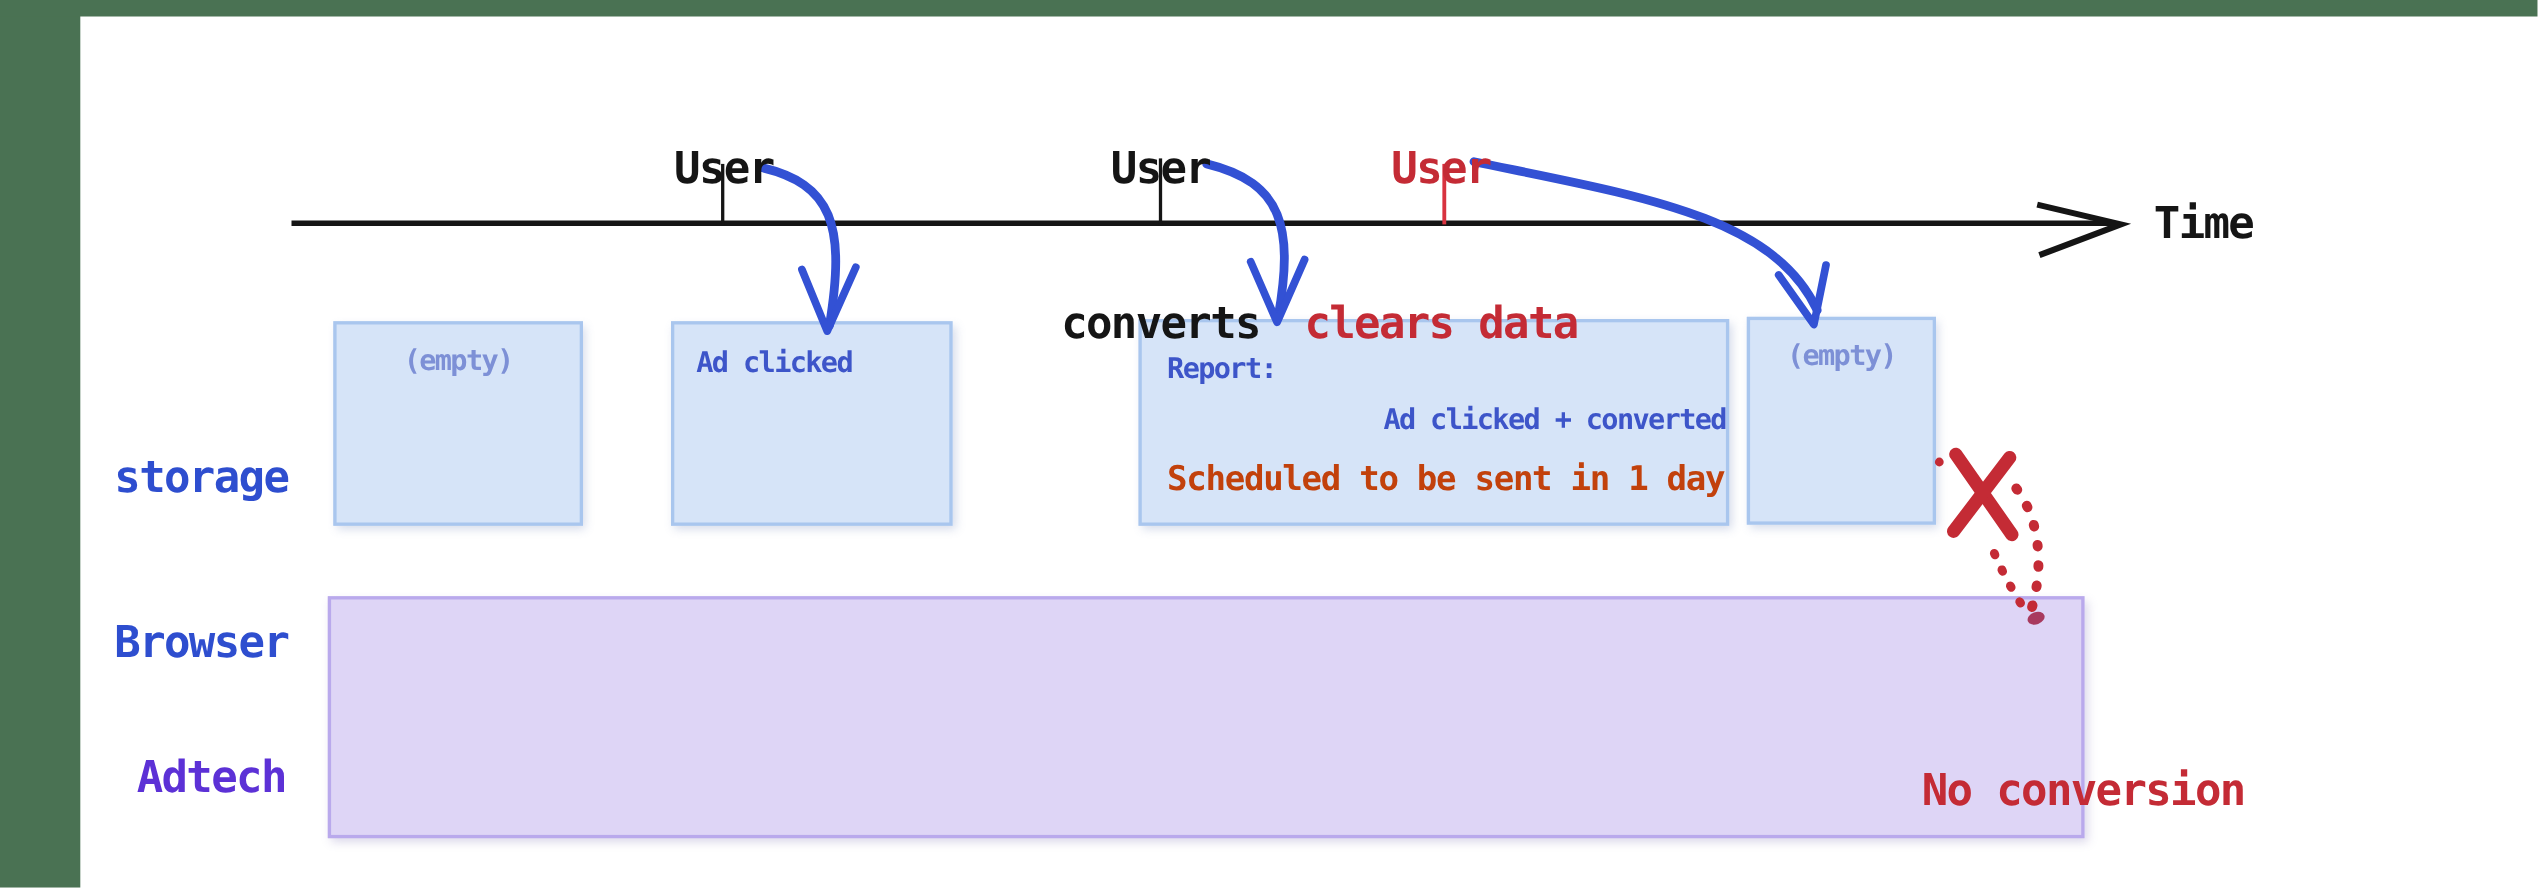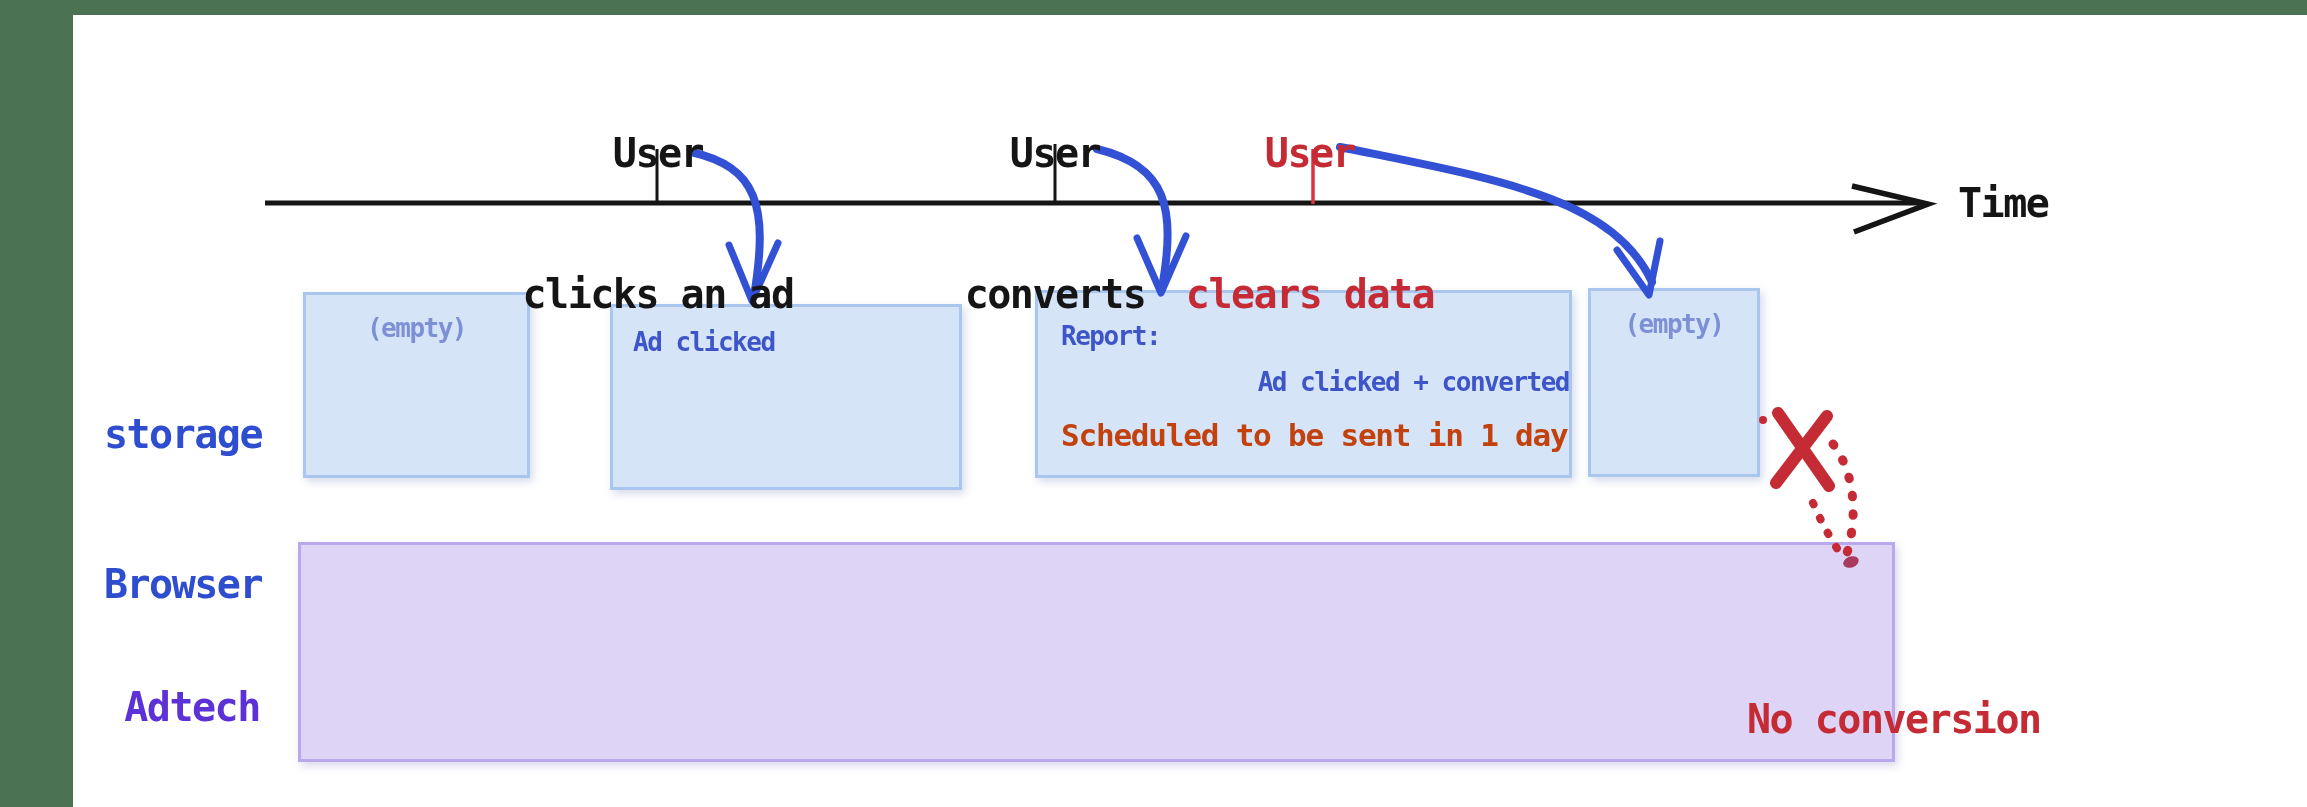--- a/index.html
+++ b/index.html
@@ -24,21 +24,21 @@
   .browser-label{left:83px;top:309px;color:#2e4ecf;}
   .adtech-label{left:92px;top:582px;color:#5c31d6;}
 
   
   .time-label{left:1958px;top:180px;color:#151515;}
 
   
   .bluebox{position:absolute;background:#d6e4f8;border:3px solid #a9c6ee;
            box-shadow:3px 4px 8px rgba(120,140,190,.30);box-sizing:border-box;}
   .box1{left:303px;top:292px;width:227px;height:186px;}
-  .box2{left:610px;top:304px;width:352px;height:186px;}
+  .box2{left:610px;top:292px;width:256px;height:186px;}
   .box3{left:1035px;top:290px;width:537px;height:188px;}
   .box4{left:1588px;top:288px;width:172px;height:189px;}
   .box-text{font-size:26px;line-height:46px;letter-spacing:-1.5px;color:#3d55c9;white-space:pre;}
   .empty-text{color:#7d90d6;text-align:center;padding-top:10px;}
   .box2 .box-text{padding:12px 0 0 20px;}
   .box3 .box-text{padding:20px 0 0 23px;}
   .box-note{font-size:31px;line-height:36px;letter-spacing:-1.2px;color:#c2410c;
             padding:12px 0 0 23px;white-space:pre;}
 
   
@@ -111,21 +111,20 @@
       <path d="M1833,444 C1853,470 1859,512 1847,553" stroke-width="9" stroke-dasharray="1.5 17"></path>
       <path d="M1813,503 C1822,524 1832,541 1840,553" stroke-width="8" stroke-dasharray="1.5 15"></path>
     </g>
     <ellipse cx="1851" cy="562" rx="8" ry="5.5" fill="#a83a5e" transform="rotate(-20 1851 562)"></ellipse>
   </svg>
 
   <div class="label-layer">
 
     <div class="txt center event-label" style="left:483px;">
       <div>User</div>
-      <div>clicks an ad</div>
     </div>
     <div class="txt center event-label" style="left:880px;">
       <div>User</div>
       <div>converts</div>
     </div>
     <div class="txt center event-label red" style="left:1135px;">
       <div>User</div>
       <div>clears data</div>
     </div>
 

